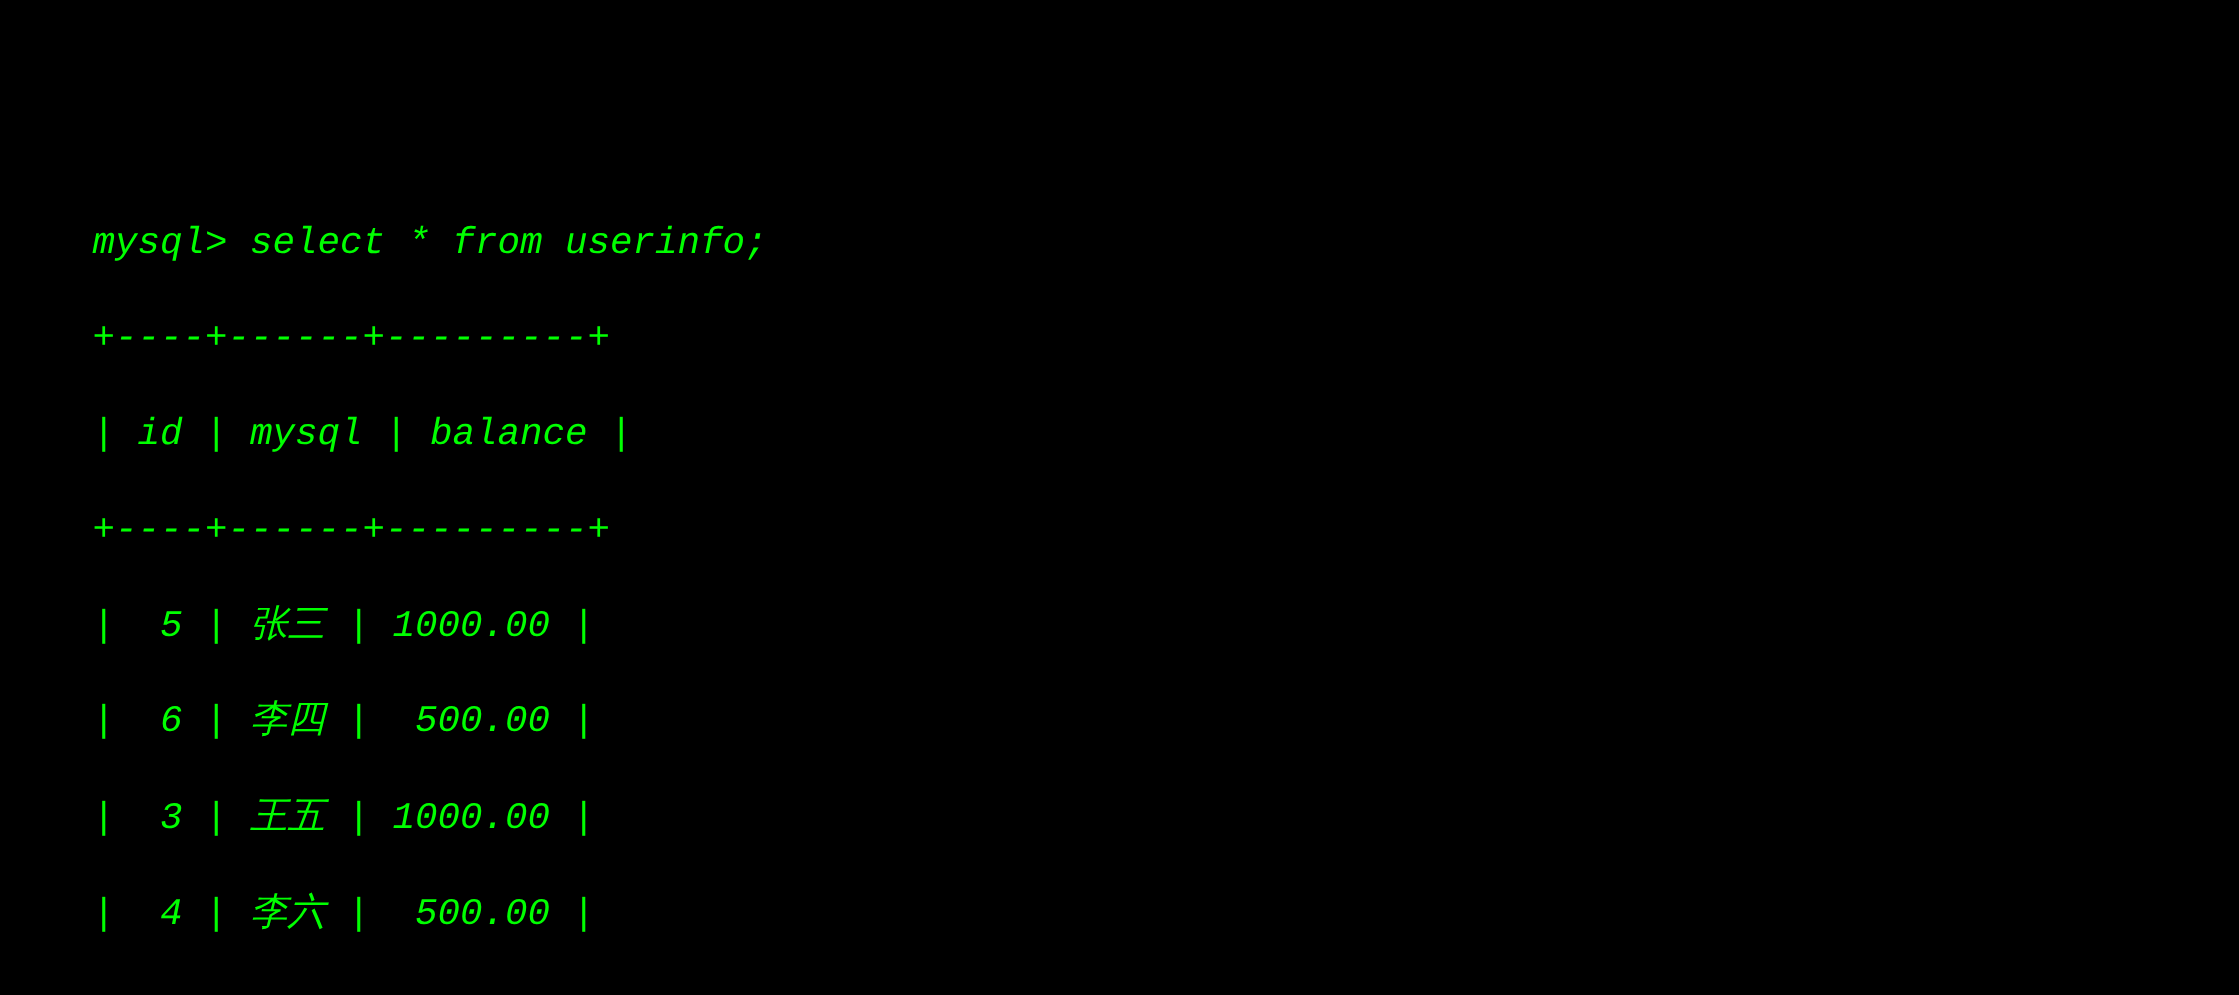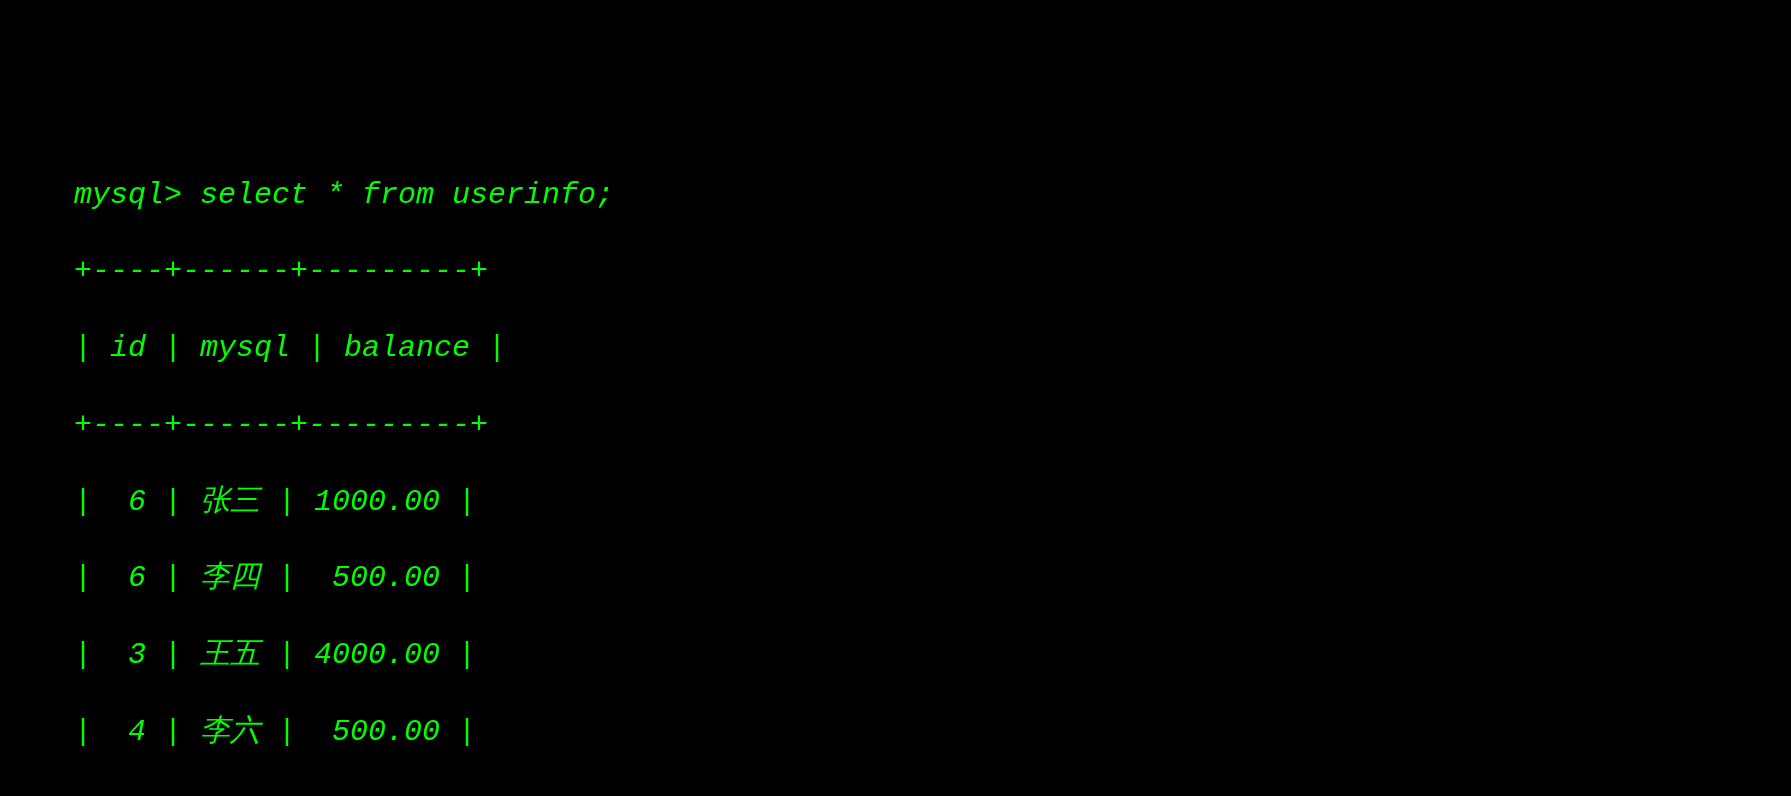--- a/index.html
+++ b/index.html
@@ -16,23 +16,23 @@
   </style>
 </head>
 <body>
 
 
 
 <div class="term-line"><span>mysql&gt; </span><span>select * from userinfo;</span></div>
 <div class="term-line">+----+------+---------+</div>
 <div class="term-line">| id | mysql | balance |</div>
 <div class="term-line">+----+------+---------+</div>
-<div class="term-line">|  6 | 张三 | 1000.00 |</div>
+<div class="term-line">|  5 | 张三 | 1000.00 |</div>
 <div class="term-line">|  6 | 李四 |  500.00 |</div>
-<div class="term-line">|  3 | 王五 | 4000.00 |</div>
+<div class="term-line">|  3 | 王五 | 1000.00 |</div>
 <div class="term-line">|  4 | 李六 |  500.00 |</div>
 <div class="term-line">+----+------+---------+</div>
 
 <div class="term-line"></div>
 
 
 <div class="term-line"></div>
 
 
 

